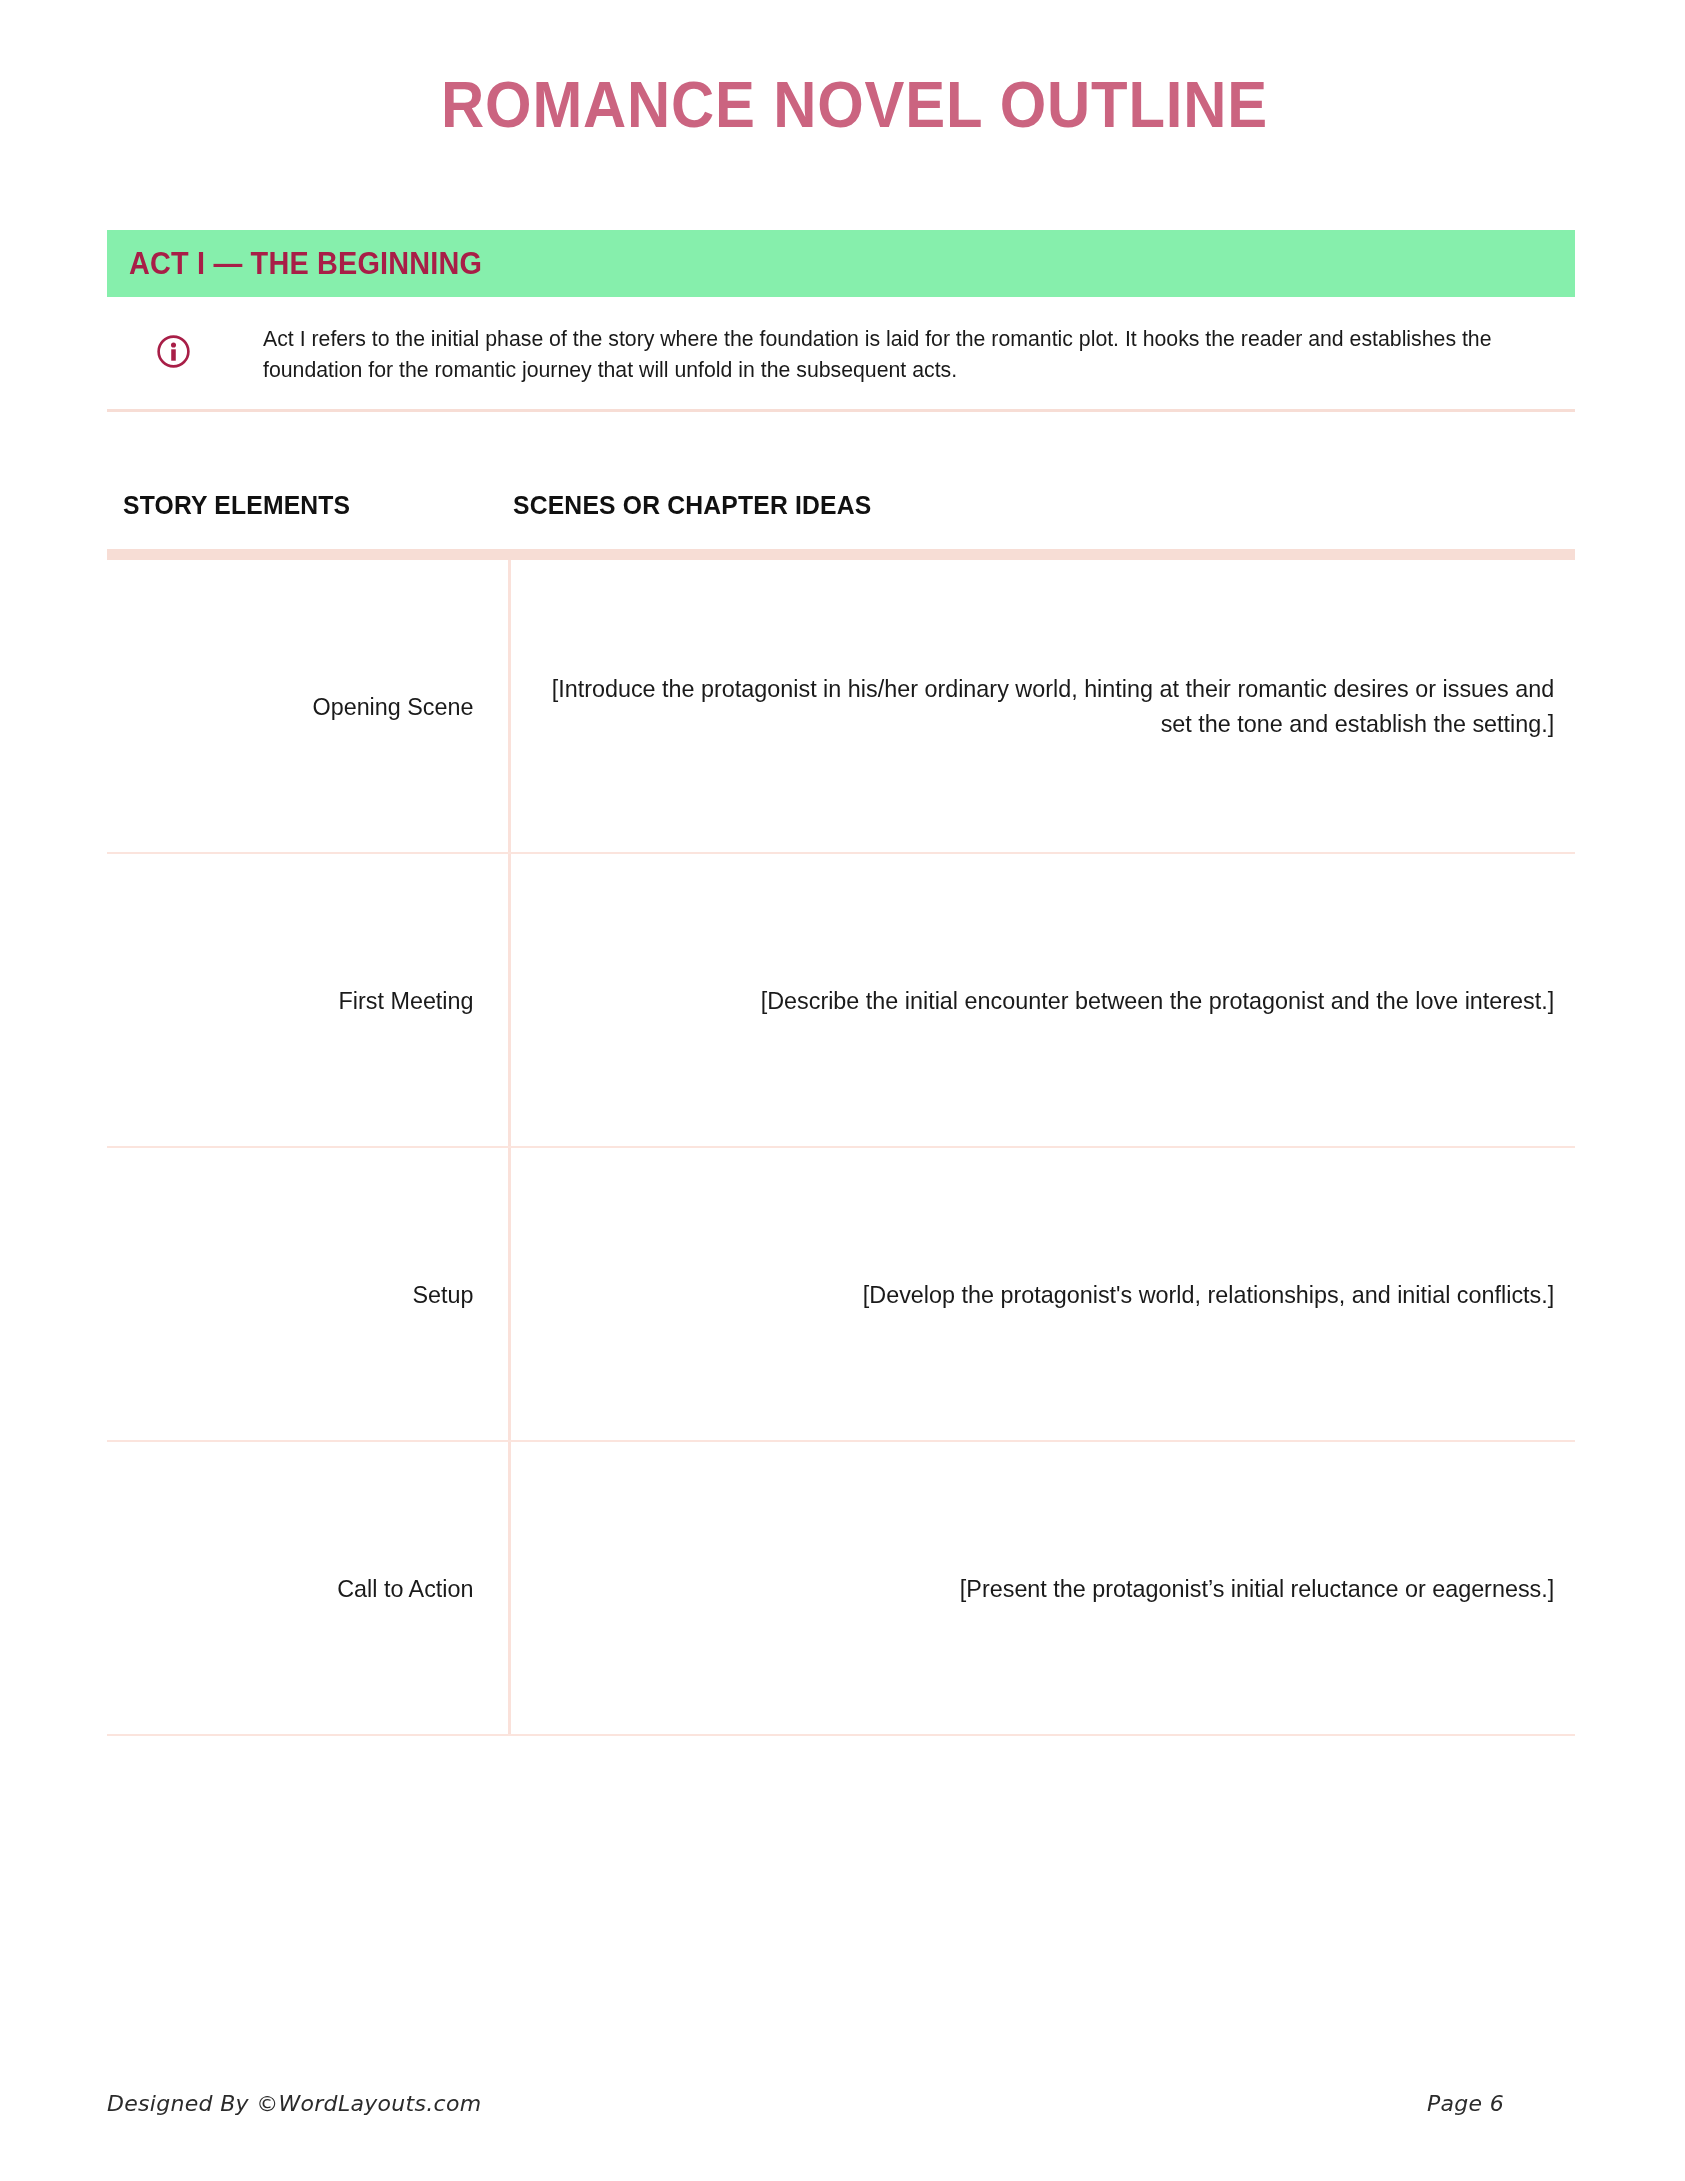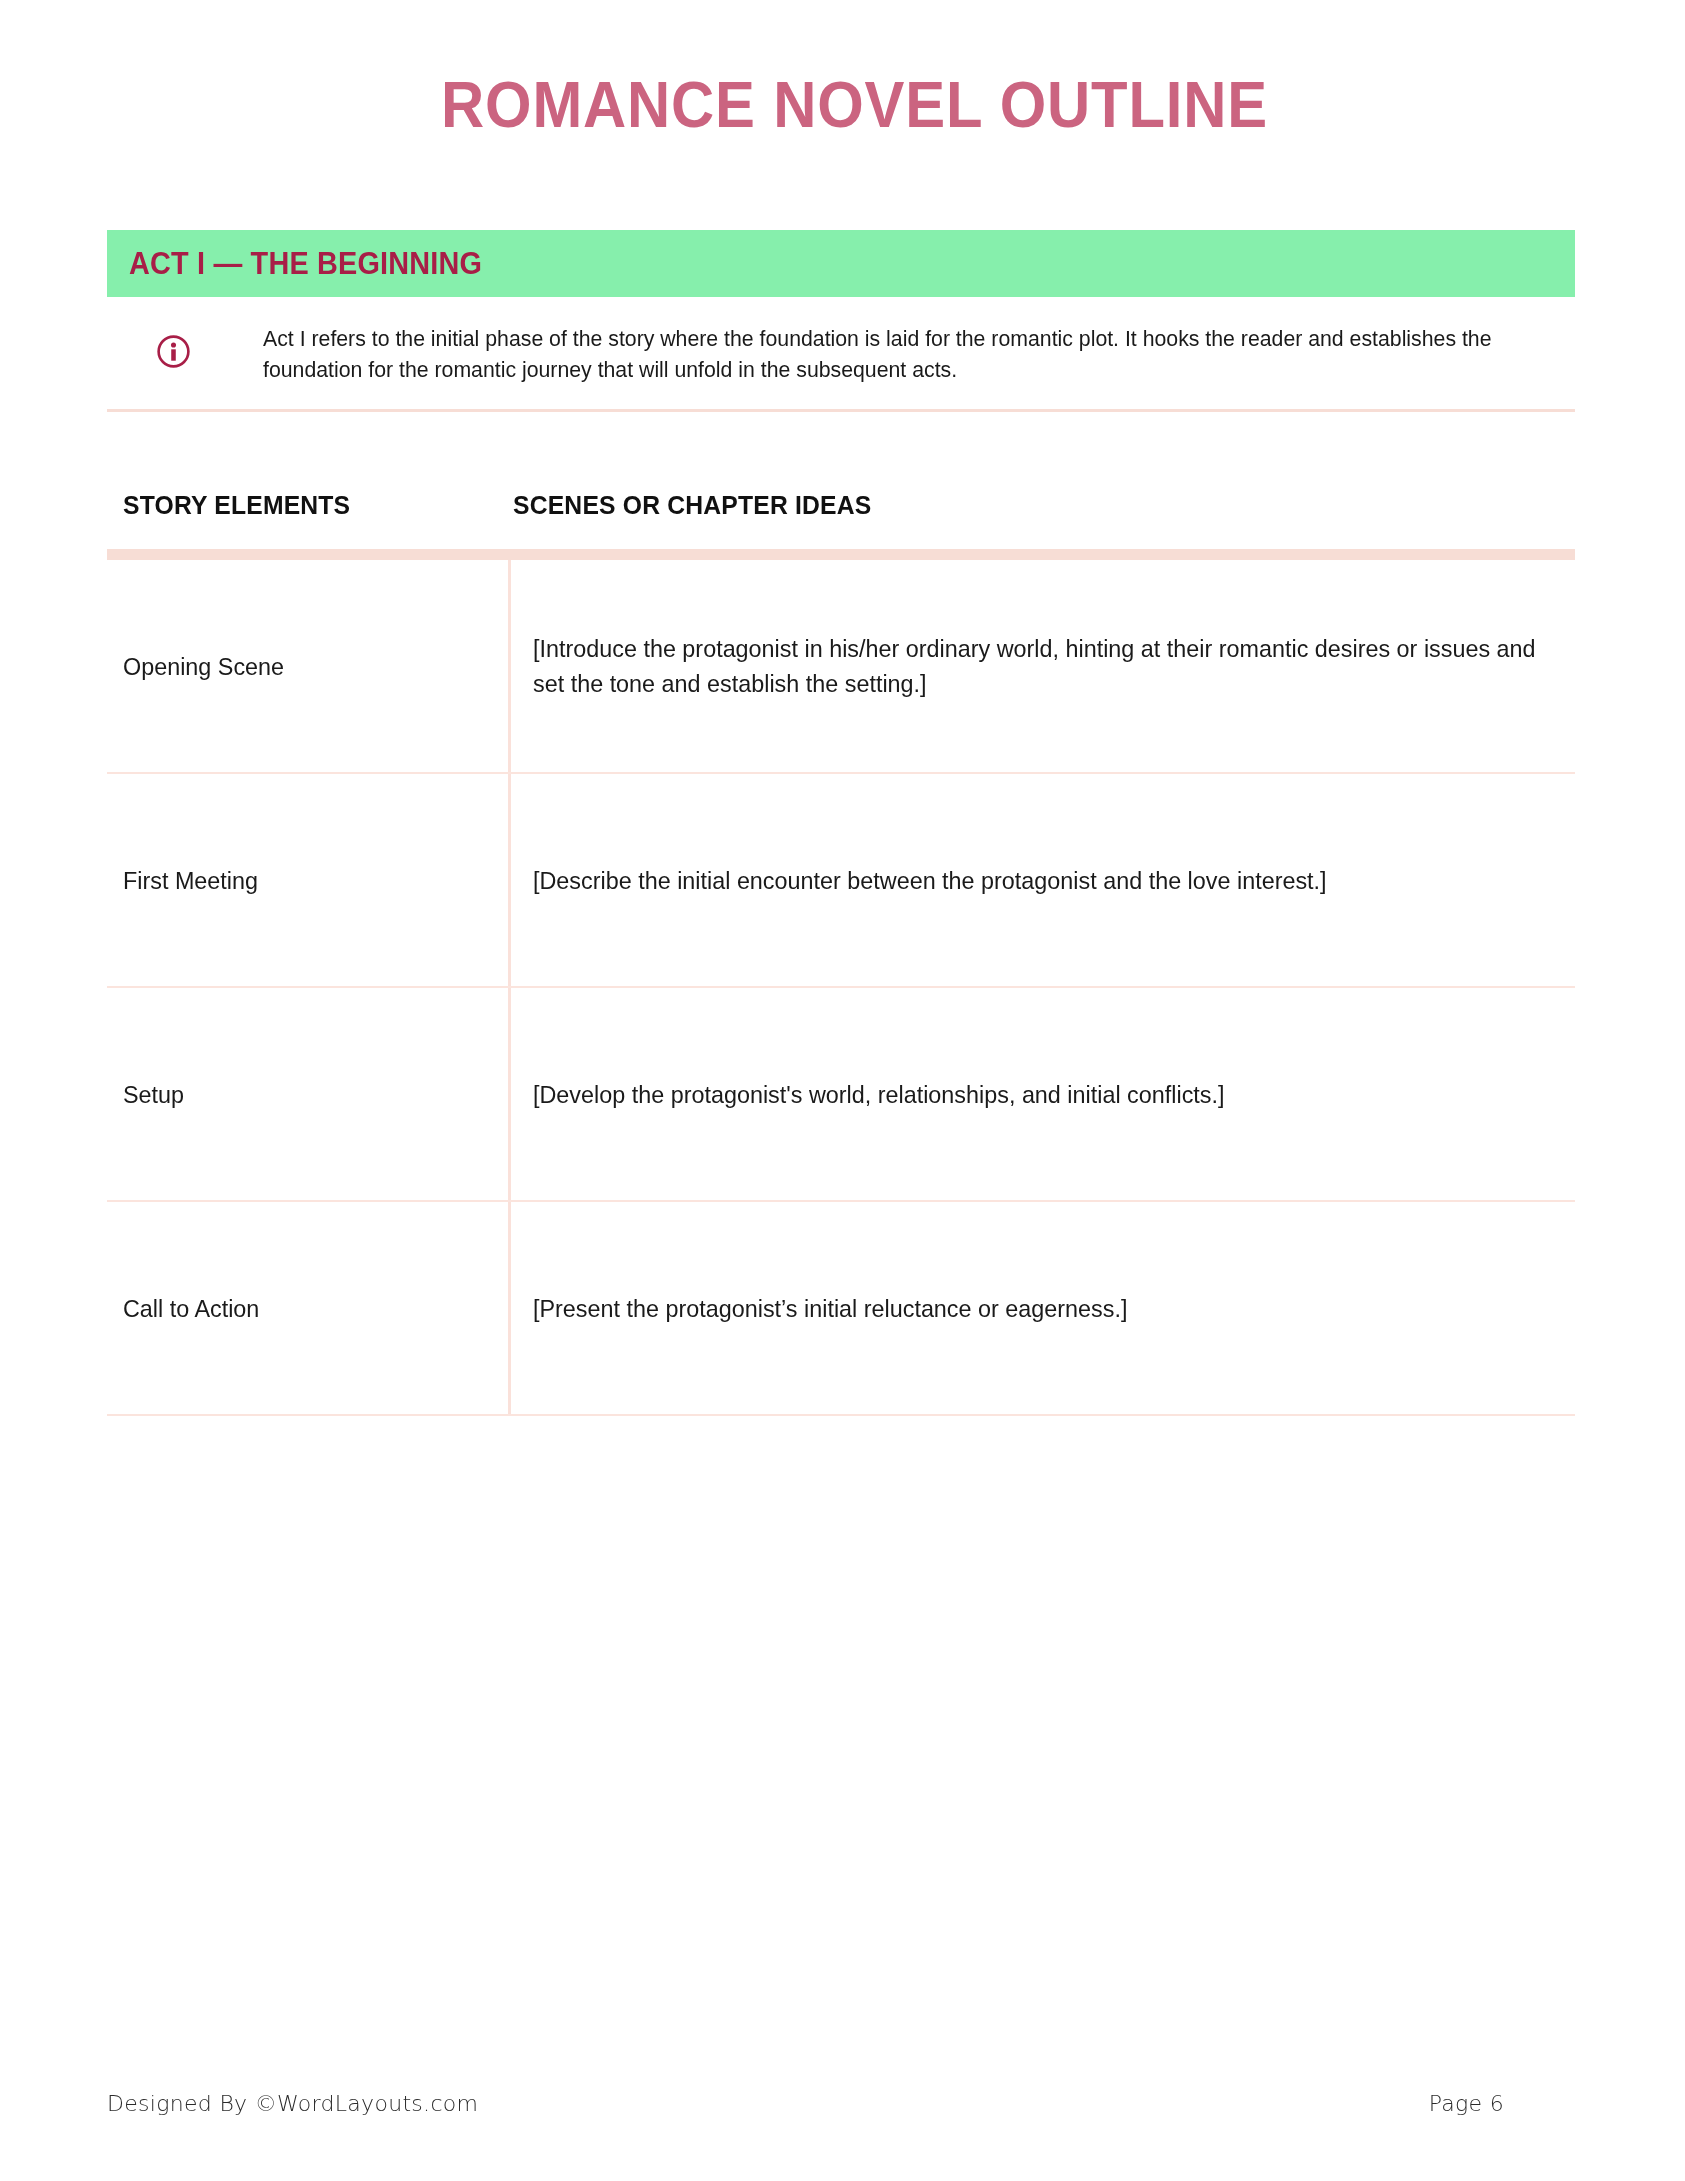--- a/index.html
+++ b/index.html
@@ -124,22 +124,23 @@
   .col-head-cell.c2 { left: 406px; }
 
   .head-rule {
     height: 10.5px;
     background: #f7ddd5;
     width: 100%;
   }
 
   .t-row {
     position: relative;
-    height: 214px;
+    height: 294px;
     border-bottom: 2.6px solid #fbe4dd;
+    text-align: right;
   }
   .t-row:last-child { border-bottom: 2.6px solid #fbe4dd; }
 
   .v-divider {
     position: absolute;
     left: 401px;
     top: 0;
     bottom: 0;
     width: 2.6px;
     background: #fae1da;
@@ -180,20 +181,21 @@
   }
   .footer-left, .footer-right {
     position: absolute;
     top: 0;
     font-family: "DejaVu Sans", sans-serif;
     font-weight: 300;
     font-size: 22px;
     color: #2b2b2b;
     letter-spacing: 0.3px;
     white-space: nowrap;
+    font-style: italic;
   }
   .footer-left { left: 0; }
   .footer-right { right: 95px; }
 </style>
 </head>
 <body>
 
 <div class="page">
 
   <div class="doc-title">ROMANCE NOVEL OUTLINE</div>

